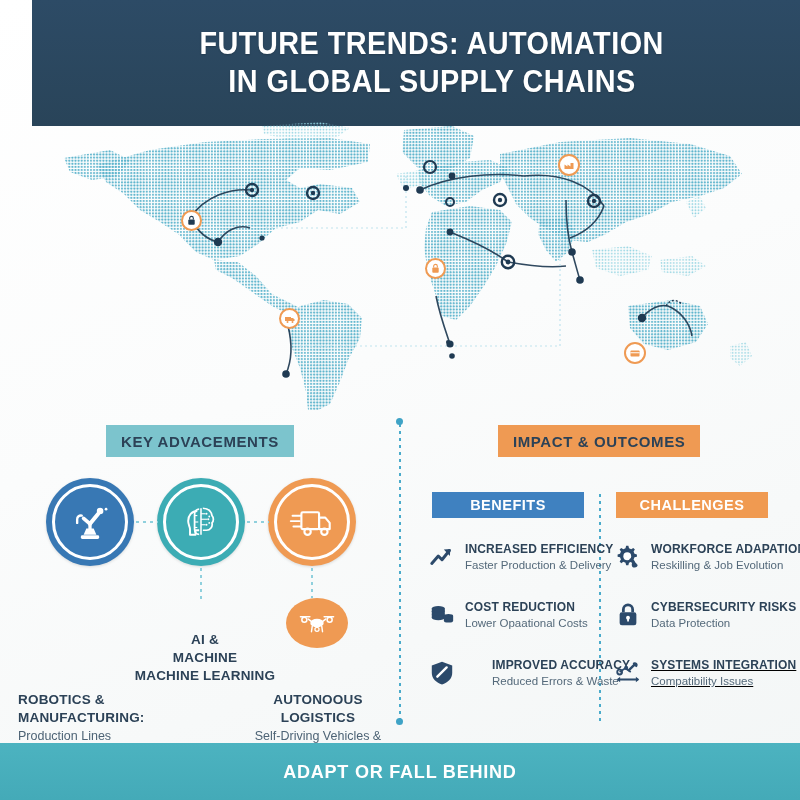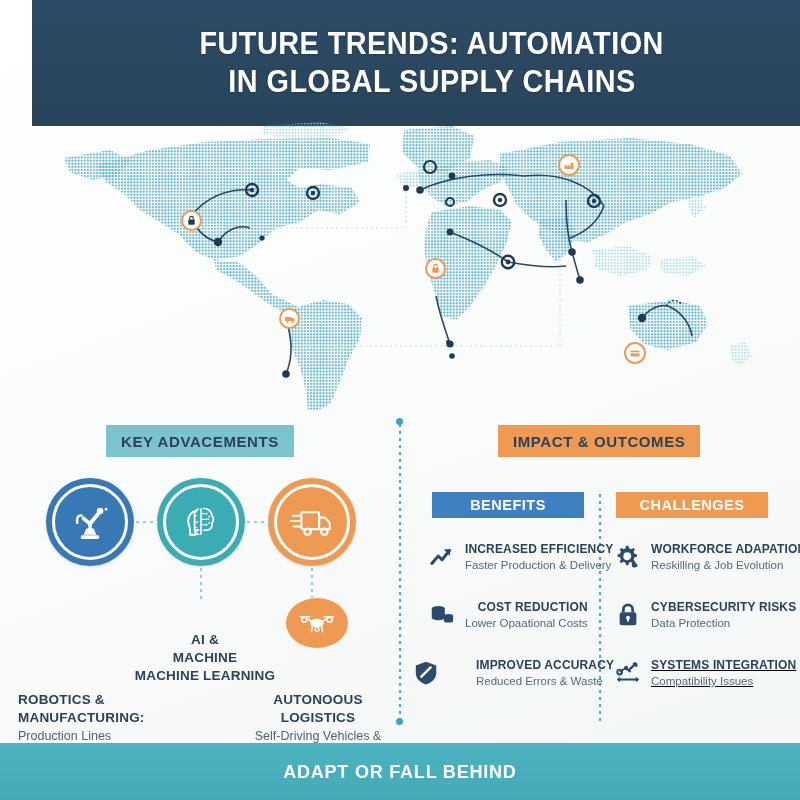--- a/index.html
+++ b/index.html
@@ -138,21 +138,21 @@
     position:absolute;
     display:flex; align-items:flex-start; gap:9px;
   }
   .item .ico {
     flex:0 0 auto; width:28px; height:28px;
     display:flex; align-items:center; justify-content:center;
     margin-top:1px;
   }
   .item .txt .t {
     font-weight:bold; font-size:12px; color:#2c4257;
-    letter-spacing:.15px; line-height:1.25; white-space:nowrap;text-align:right;
+    letter-spacing:.15px; line-height:1.25; white-space:nowrap;
   }
   .item .txt .s {
     font-size:11.5px; color:#54697a; line-height:1.3; margin-top:1px;
     white-space:nowrap;
   }
 
   
   #footer {
     position:absolute; left:0; top:743px; width:800px; height:57px;
     background:linear-gradient(180deg,#4cb3c0 0%,#44aab8 100%);
@@ -480,21 +480,21 @@
             <ellipse cx="21" cy="20.2" rx="5" ry="2"></ellipse>
         </g>
       </svg>
     </span>
     <span class="txt">
       <span class="t" style="display:block">COST REDUCTION</span>
       <span class="s" style="display:block">Lower Opaational Costs</span>
     </span>
   </div>
 
-  <div class="item" style="left:412px;top:658px;gap:36px;">
+  <div class="item" style="left:428px;top:658px;gap:36px;">
     <span class="ico">
       <svg width="26" height="26" viewBox="0 0 28 28">
         <path d="M14,2 L25,6 V14 C25,20 20,24.5 14,26.5 C8,24.5 3,20 3,14 V6 Z" fill="#2c4a6b"></path>
         <path d="M9,18 L19,8" stroke="#ffffff" stroke-width="2.6" stroke-linecap="round"></path>
       </svg>
     </span>
     <span class="txt">
       <span class="t" style="display:block">IMPROVED ACCURACY</span>
       <span class="s" style="display:block">Reduced Errors &amp; Waste</span>
     </span>

